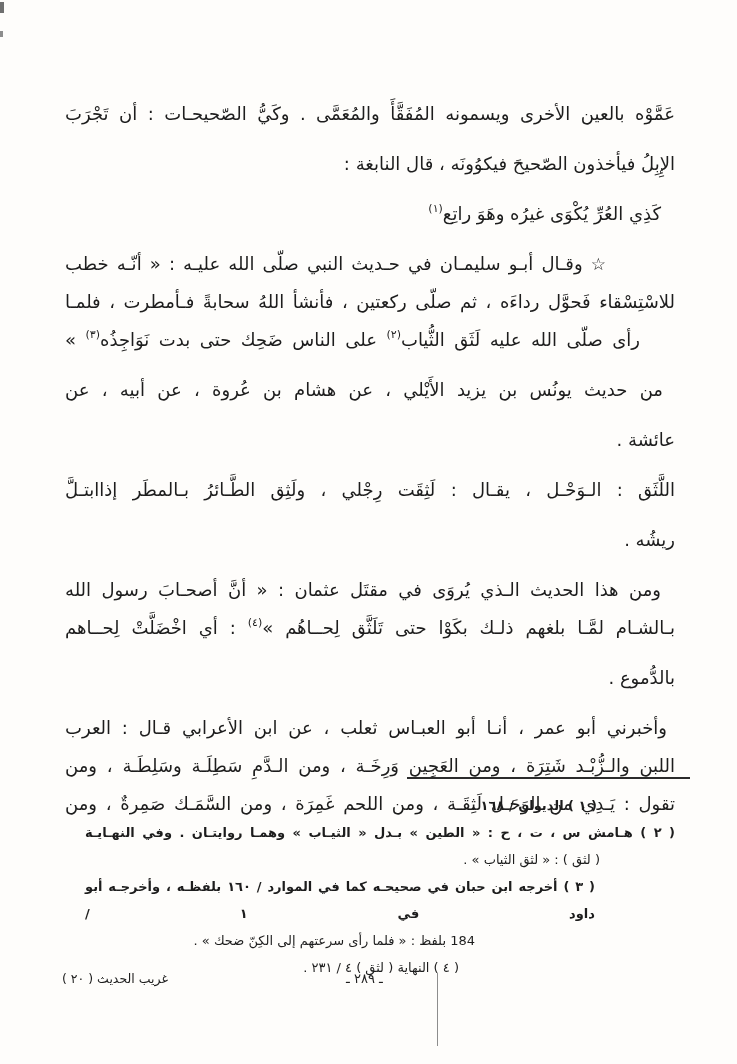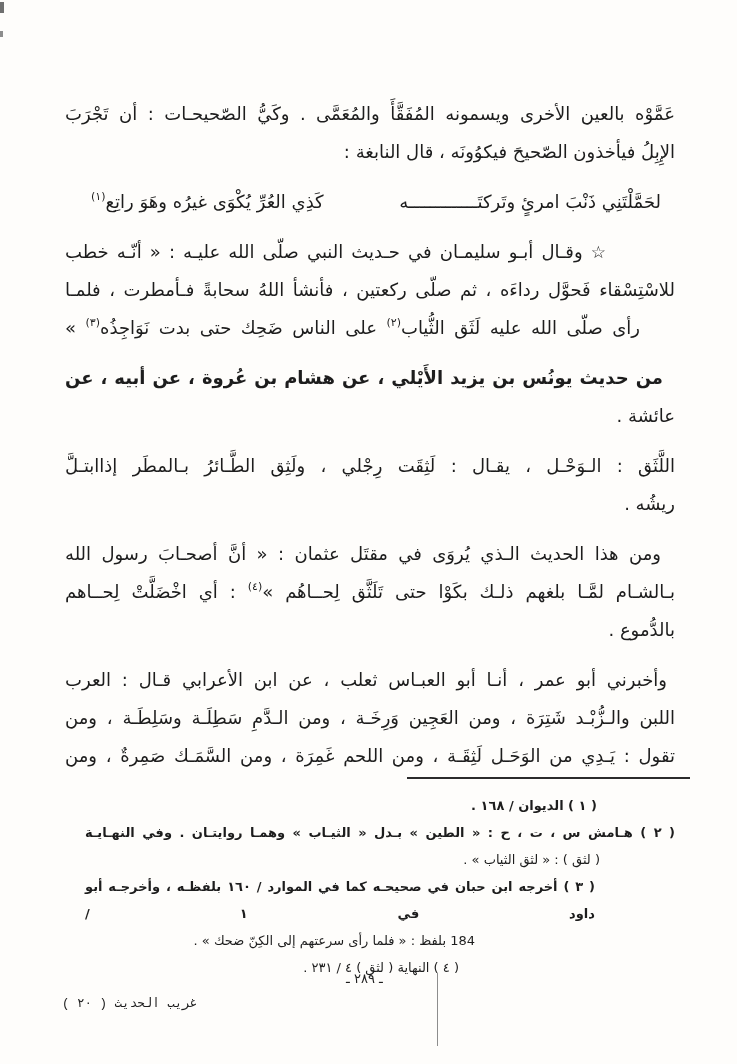--- a/index.html
+++ b/index.html
@@ -11,25 +11,25 @@
     direction:rtl;
     color:#1d1d1d;
     font-family:"DejaVu Sans",sans-serif;
   }
   .main-text{
     position:absolute;top:95px;right:62px;left:65px;
     font-size:18px;line-height:38px;
   }
   .para{margin:0 0 12px 0;}
   .line{text-align:justify;text-align-last:justify;}
-  .line.short{text-align:right;text-align-last:right;}
+  .line.short{text-align:right;text-align-last:right;margin-top:12px;}
   .ind-69{padding-right:69px;}
   .ind-35{padding-right:35px;}
   .ind-14{padding-right:14px;}
-  .ind-12{padding-right:12px;font-weight:bold;}
+  .ind-12{padding-right:12px;}
   .ind-8{padding-right:8px;}
   .poem{
     display:flex;justify-content:space-between;align-items:baseline;
     padding-right:14px;padding-left:26px;
     margin:0 0 12px 0;white-space:nowrap;
   }
   .fn-ref{
     display:inline-block;font-size:11px;line-height:0;
     position:relative;top:-8px;letter-spacing:0;
   }
@@ -43,22 +43,22 @@
   }
   .fn-line{text-align:right;text-align-last:right;}
   .fn-just{text-align:justify;text-align-last:justify;}
   .fn-pr78{padding-right:78px;font-weight:bold;}
   .fn-pr80{padding-right:80px;}
   .fn-pr75{padding-right:75px;}
   .fn-pr200{padding-right:200px;}
   .fn-pr216{padding-right:216px;}
   .fn-pl20{padding-left:20px;font-weight:bold;}
   .footer-title{
-    position:absolute;top:995px;left:62px;
-    font-size:12.5px;direction:rtl;font-family:Liberation Mono, monospace;
+    position:absolute;top:971px;left:62px;
+    font-size:12.5px;direction:rtl;
   }
   .footer-page{
     position:absolute;top:971px;left:0;right:8px;
     text-align:center;font-size:13px;
   }
   .vline{
     position:absolute;left:437px;top:973px;
     width:1px;height:73px;background:#8d8d8d;
   }
   .mark1{position:absolute;left:0;top:2px;width:4px;height:11px;background:#6f6f6f;}
@@ -74,21 +74,20 @@
   <div class="mark2"></div>
 
   <div class="main-text">
 
     <div class="para">
       <div class="line">عَمَّوْه بالعين الأخرى ويسمونه المُفَقَّأَ والمُعَمَّى . وكَيُّ الصّحيحـات : أن تَجْرَبَ</div>
       <div class="line short">الإِبِلُ فيأخذون الصّحيحَ فيكوُونَه ، قال النابغة :</div>
     </div>
 
     <div class="poem">
-      <span>لحَمَّلْتَنِي ذَنْبَ امرئٍ وتَركتَـــــــــــــه</span>
       <span><span>كَذِي العُرِّ يُكْوَى غيرُه وهَوَ راتِع</span><span class="fn-ref">(١)</span></span>
     </div>
 
     <div class="para">
       <div class="line ind-69"><span class="star">☆</span> <span>وقـال أبـو سليمـان في حـديث النبي صلّى الله عليـه : « أنّـه خطب</span></div>
       <div class="line">للاسْتِسْقاء فَحوَّل رداءَه ، ثم صلّى ركعتين ، فأنشأ اللهُ سحابةً فـأمطرت ، فلمـا</div>
       <div class="line ind-35"><span>رأى صلّى الله عليه لَثَق الثُّياب</span><span class="fn-ref">(٢)</span><span> على الناس ضَحِك حتى بدت نَوَاجِذُه</span><span class="fn-ref">(٣)</span><span> »</span></div>
     </div>
 
     <div class="para">

